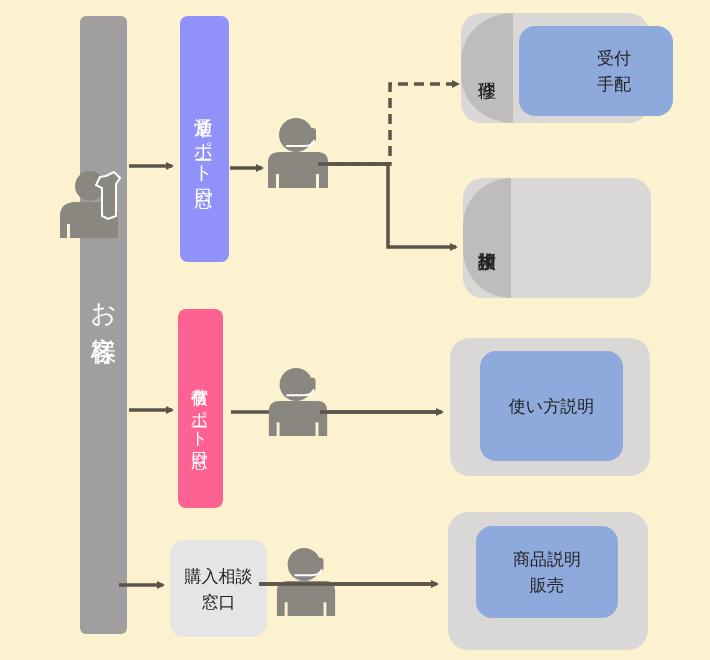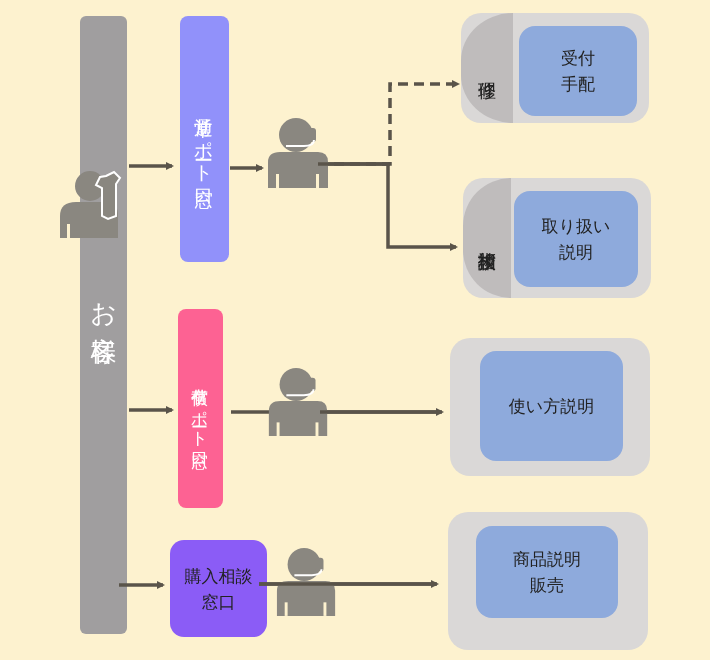--- a/index.html
+++ b/index.html
@@ -6,21 +6,21 @@
   body { width:710px; height:660px; background:#fdf2cf; position:relative; overflow:hidden;
          font-family:"DejaVu Sans", sans-serif; }
   .abs { position:absolute; }
   .customer-bar { left:80px; top:16px; width:47px; height:618px; background:#a09e9f; border-radius:6px; }
   .customer-label { position:absolute; left:0; top:268px; width:47px; color:#fff; font-size:26px;
         writing-mode:vertical-rl; text-orientation:upright; line-height:47px; letter-spacing:2px; }
   .vbox { border-radius:8px; color:#fff; font-size:19px; writing-mode:vertical-rl;
           text-orientation:upright; display:flex; align-items:center; justify-content:center; letter-spacing:1px;}
   .normal { left:180px; top:16px; width:49px; height:246px; background:#9191fa; }
   .paid { left:178px; top:309px; width:45px; height:199px; background:#fd6293; font-size:17px; }
-  .purchase { left:170px; top:540px; width:97px; height:97px; background:#8b5cf6; border-radius:14px;
+  .purchase { left:170px; top:540px; width:97px; height:97px; background:#e5e5e5; border-radius:14px;
        color:#222; font-size:17px; display:flex; align-items:center; justify-content:center; text-align:center; line-height:26px;}
   .outer { background:#dad8d7; border-radius:20px; }
   .inner { background:#8eaadc; border-radius:16px; color:#222; font-size:17px; display:flex;
            align-items:center; justify-content:center; text-align:center; line-height:26px; position:absolute; }
   .tab { position:absolute; left:0; top:0; bottom:0; background:#bfbcbc; border-radius:60px 0 0 60px / 50% 0 0 50%;
          color:#222; font-size:18px; writing-mode:vertical-rl; text-orientation:upright;
          display:flex; align-items:center; justify-content:center; line-height:22px; }
   svg.lines { position:absolute; left:0; top:0; }
   .person { position:absolute; }
 </style>
@@ -39,29 +39,26 @@
 </svg>
 
 <div class="abs vbox normal">通常サポート窓口</div>
 <div class="abs vbox paid">有償サポート窓口</div>
 <div class="abs purchase">
   <div><span>購入相談</span><br><span>窓口</span></div>
 </div>
 
 <div class="abs outer" style="left:461px;top:13px;width:188px;height:110px;">
   <div class="tab" style="width:52px;">修理</div>
-  <div class="inner" style="left:58px;top:13px;width:118px;height:90px;">
+  <div class="inner" style="left:58px;top:13px;width:118px;height:90px;padding-left:36px;">
     <div><span>受付</span><br><span>手配</span></div>
   </div>
 </div>
 <div class="abs outer" style="left:463px;top:178px;width:188px;height:120px;">
   <div class="tab" style="width:48px;">技術相談</div>
-  <div class="inner" style="left:51px;top:13px;width:124px;height:96px;">
-    <div><span>取り扱い</span><br><span>説明</span></div>
-  </div>
 </div>
 <div class="abs outer" style="left:450px;top:338px;width:200px;height:138px;">
   <div class="inner" style="left:30px;top:13px;width:143px;height:110px;">使い方説明</div>
 </div>
 <div class="abs outer" style="left:448px;top:512px;width:200px;height:138px;">
   <div class="inner" style="left:28px;top:14px;width:142px;height:92px;">
     <div><span>商品説明</span><br><span>販売</span></div>
   </div>
 </div>
 

